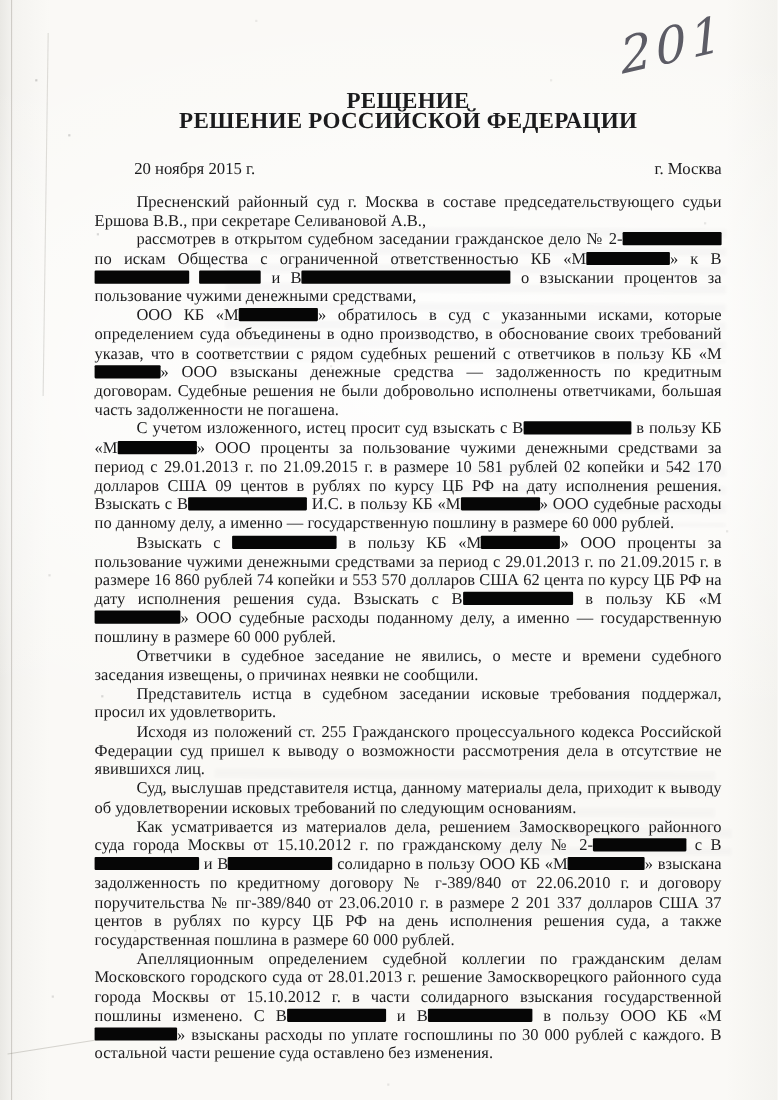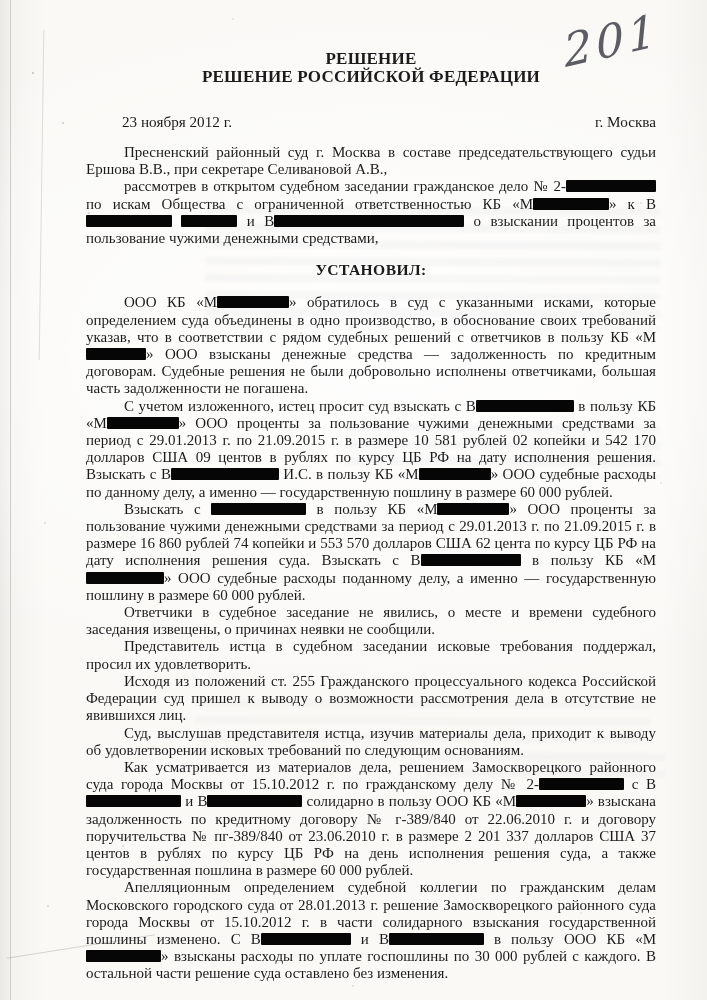--- a/index.html
+++ b/index.html
@@ -66,24 +66,24 @@
     font-style: italic; font-weight: 400;
     font-size: 45px; letter-spacing: 4px;
     color: #474752; opacity: 0.88;
     transform: rotate(-13deg) skewX(-8deg);
   }
   
   .content {
     position: absolute; left: 86px; top: 0; width: 570px;
   }
   .title-block {
-    margin-top: 50px;
+    margin-top: 82px;
     text-align: center;
     font-weight: bold;
-    font-size: 17px;
+    font-size: 21px;
     line-height: 18px;
     letter-spacing: 0.2px;
   }
   .date-row {
     display: flex; justify-content: space-between;
     margin-top: 27px;
     font-size: 15.2px;
   }
   .date-row .date { padding-left: 36px; }
   .doc-body {
@@ -125,33 +125,32 @@
   <div class="handwritten">201</div>
 
   <div class="content">
 
     <div class="title-block">
       <div>РЕШЕНИЕ</div>
       <div>РЕШЕНИЕ РОССИЙСКОЙ ФЕДЕРАЦИИ</div>
     </div>
 
     <div class="date-row">
-      <span class="date">23 ноября 2012 г.</span>
+      <span class="date">20 ноября 2015 г.</span>
       <span class="city">г. Москва</span>
     </div>
 
     <div class="doc-body">
         <p class="para body">Пресненский районный суд г. Москва в составе председательствующего судьи Ершова В.В., при секретаре Селивановой А.В.,</p>
         <p class="para body space-before">рассмотрев в открытом судебном заседании гражданское дело № 2-<span class="redact" style="width: 90px;"></span> по искам Общества с ограниченной ответственностью КБ «М<span class="redact" style="width: 76px;"></span>» к В<span class="redact" style="width: 86px;"></span> <span class="redact" style="width: 56px;"></span> и В<span class="redact" style="width: 190px;"></span> о взыскании процентов за пользование чужими денежными средствами,</p>
-        <p class="para heading">УСТАНОВИЛ:</p>
         <p class="para body">ООО КБ «М<span class="redact" style="width: 72px;"></span>» обратилось в суд с указанными исками, которые определением суда объединены в одно производство, в обоснование своих требований указав, что в соответствии с рядом судебных решений с ответчиков в пользу КБ «М<span class="redact" style="width: 60px;"></span>» ООО взысканы денежные средства — задолженность по кредитным договорам. Судебные решения не были добровольно исполнены ответчиками, большая часть задолженности не погашена.</p>
         <p class="para body">С учетом изложенного, истец просит суд взыскать с В<span class="redact" style="width: 98px;"></span> в пользу КБ «М<span class="redact" style="width: 72px;"></span>» ООО проценты за пользование чужими денежными средствами за период с 29.01.2013 г. по 21.09.2015 г. в размере 10&nbsp;581 рублей 02 копейки и 542&nbsp;170 долларов США 09 центов в рублях по курсу ЦБ РФ на дату исполнения решения. Взыскать с В<span class="redact" style="width: 108px;"></span> И.С. в пользу КБ «М<span class="redact" style="width: 72px;"></span>» ООО судебные расходы по данному делу, а именно — государственную пошлину в размере 60&nbsp;000 рублей.</p>
         <p class="para body">Взыскать с <span class="redact" style="width: 95px;"></span> в пользу КБ «М<span class="redact" style="width: 72px;"></span>» ООО проценты за пользование чужими денежными средствами за период с 29.01.2013 г. по 21.09.2015 г. в размере 16&nbsp;860 рублей 74 копейки и 553&nbsp;570 долларов США 62 цента по курсу ЦБ РФ на дату исполнения решения суда. Взыскать с В<span class="redact" style="width: 100px;"></span> в пользу КБ «М<span class="redact" style="width: 78px;"></span>» ООО судебные расходы поданному делу, а именно — государственную пошлину в размере 60&nbsp;000 рублей.</p>
         <p class="para body">Ответчики в судебное заседание не явились, о месте и времени судебного заседания извещены, о причинах неявки не сообщили.</p>
         <p class="para body">Представитель истца в судебном заседании исковые требования поддержал, просил их удовлетворить.</p>
         <p class="para body">Исходя из положений ст. 255 Гражданского процессуального кодекса Российской Федерации суд пришел к выводу о возможности рассмотрения дела в отсутствие не явившихся лиц.</p>
-        <p class="para body">Суд, выслушав представителя истца, изучив материалы дела, приходит к выводу об удовлетворении исковых требований по следующим основаниям.</p>
+        <p class="para body">Суд, выслушав представителя истца, данному материалы дела, приходит к выводу об удовлетворении исковых требований по следующим основаниям.</p>
         <p class="para body">Как усматривается из материалов дела, решением Замоскворецкого районного суда города Москвы от 15.10.2012 г. по гражданскому делу № 2-<span class="redact" style="width: 85px;"></span> с В<span class="redact" style="width: 95px;"></span> и В<span class="redact" style="width: 95px;"></span> солидарно в пользу ООО КБ «М<span class="redact" style="width: 70px;"></span>» взыскана задолженность по кредитному договору № г-389/840 от 22.06.2010 г. и договору поручительства № пг-389/840 от 23.06.2010 г. в размере 2&nbsp;201&nbsp;337 долларов США 37 центов в рублях по курсу ЦБ РФ на день исполнения решения суда, а также государственная пошлина в размере 60&nbsp;000 рублей.</p>
         <p class="para body">Апелляционным определением судебной коллегии по гражданским делам Московского городского суда от 28.01.2013 г. решение Замоскворецкого районного суда города Москвы от 15.10.2012 г. в части солидарного взыскания государственной пошлины изменено. С В<span class="redact" style="width: 90px;"></span> и В<span class="redact" style="width: 95px;"></span> в пользу ООО КБ «М<span class="redact" style="width: 75px;"></span>» взысканы расходы по уплате госпошлины по 30&nbsp;000 рублей с каждого. В остальной части решение суда оставлено без изменения.</p>
       </div>
 
   </div>
 </div>
 
 </body></html>

